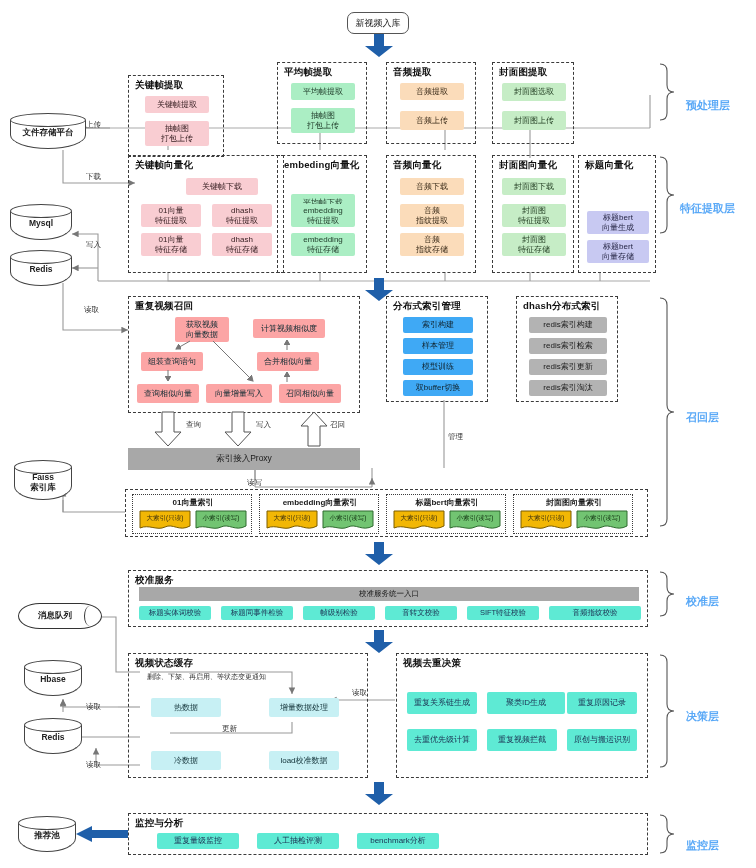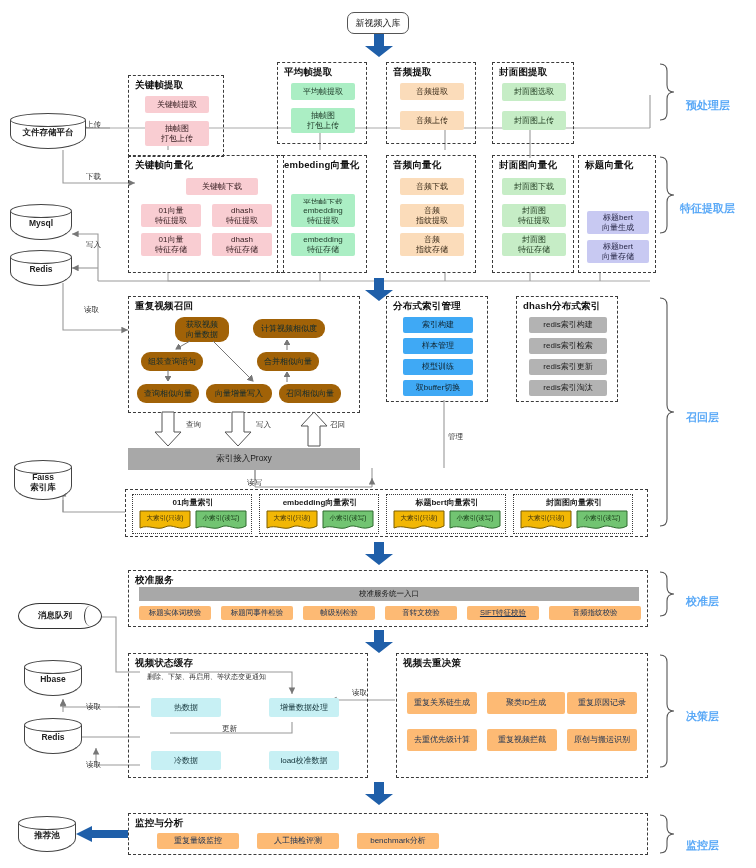--- a/index.html
+++ b/index.html
@@ -26,24 +26,24 @@
   .node {
     position:absolute; display:flex; align-items:center; justify-content:center;
     text-align:center; font-size:8px; line-height:1.25; border-radius:2px;
     padding:1px 2px; white-space:pre-line;
   }
   .pink  { background:#f9cdd2; color:#3a2225; }
   .green { background:#abeec4; color:#1e3a28; }
   .orange{ background:#fbdcba; color:#3a2b19; }
   .lgreen{ background:#c6edc6; color:#1f3a1f; }
   .purple{ background:#c8c9f2; color:#252544; }
-  .cyan  { background:#a16207; color:#0d2a31;border-radius:9px; }
+  .cyan  { background:#fca5a5; color:#0d2a31; }
   .ltcyan{ background:#c7f0f4; color:#123238; }
   .blue  { background:#3fa9f5; color:#10242f; }
-  .ltblue{ background:#fdba74; color:#1b3152; }
+  .ltblue{ background:#5eead4; color:#1b3152; }
   .grey  { background:#b3b3b3; color:#1a1a1a; }
   .greybar { background:#a8a8a8; color:#1a1a1a; }
 
   
   .cyl { position:absolute; }
   .cyl .body {
     position:absolute; left:0; right:0; top:7px; bottom:0;
     border:1.3px solid #444; border-top:none; border-radius:0 0 50% 50%/0 0 14px 14px;
     background:#fff;
   }
@@ -356,21 +356,21 @@
 
   <div class="grp" style="left:128px;top:570px;width:520px;height:57px;">
     <span class="grp-title">校准服务</span>
     <div class="abs greybar" style="left:10px;top:16px;width:500px;height:14px;display:flex;align-items:center;justify-content:center;font-size:7.5px;">
       <span>校准服务统一入口</span>
     </div>
     <div class="node ltblue" style="left:10px;top:35px;width:72px;height:14px;font-size:7.5px;">标题实体词校验</div>
     <div class="node ltblue" style="left:92px;top:35px;width:72px;height:14px;font-size:7.5px;">标题同事件检验</div>
     <div class="node ltblue" style="left:174px;top:35px;width:72px;height:14px;font-size:7.5px;">帧级别检验</div>
     <div class="node ltblue" style="left:256px;top:35px;width:72px;height:14px;font-size:7.5px;">音转文校验</div>
-    <div class="node ltblue" style="left:338px;top:35px;width:72px;height:14px;font-size:7.5px;text-decoration:underline;">SIFT特征校验</div>
+    <div class="node ltblue" style="left:338px;top:35px;width:72px;height:14px;font-size:7.5px;">SIFT特征校验</div>
     <div class="node ltblue" style="left:420px;top:35px;width:92px;height:14px;font-size:7.5px;">音频指纹校验</div>
   </div>
 
   <svg class="abs" style="left:363px;top:630px;" width="32" height="24" viewBox="0 0 32 24">
     <path d="M11,0 H21 V12 H30 L16,23 L2,12 H11 Z" fill="#1f5fa9"></path>
   </svg>
 
   <div class="grp" style="left:128px;top:653px;width:240px;height:125px;">
     <span class="grp-title">视频状态缓存</span>
     <div class="abs" style="left:18px;top:18px;font-size:7px;color:#333;white-space:nowrap;">删除、下架、再启用、等状态变更通知</div>

